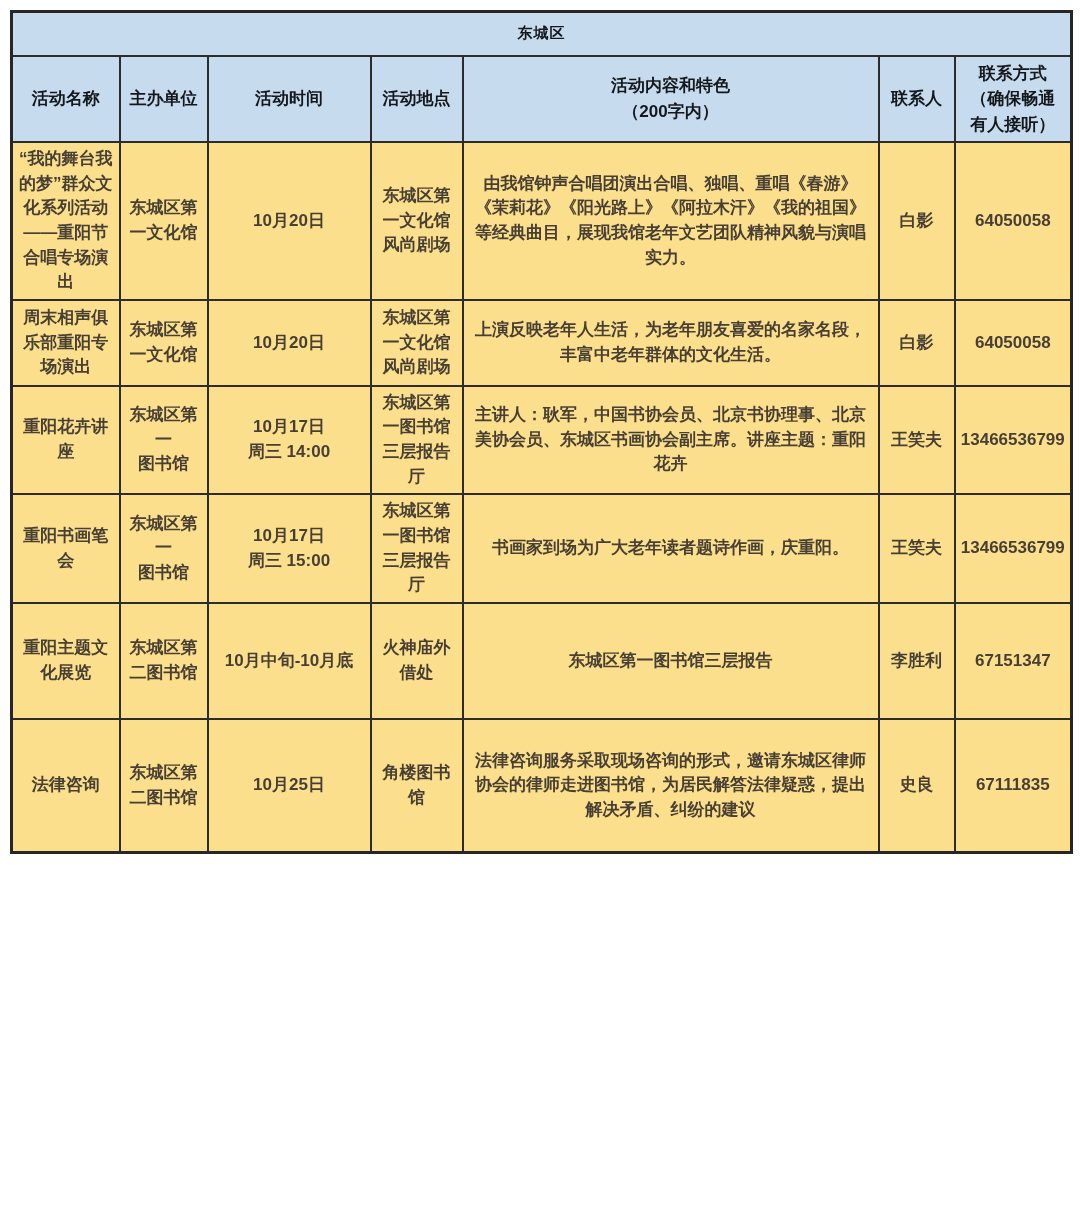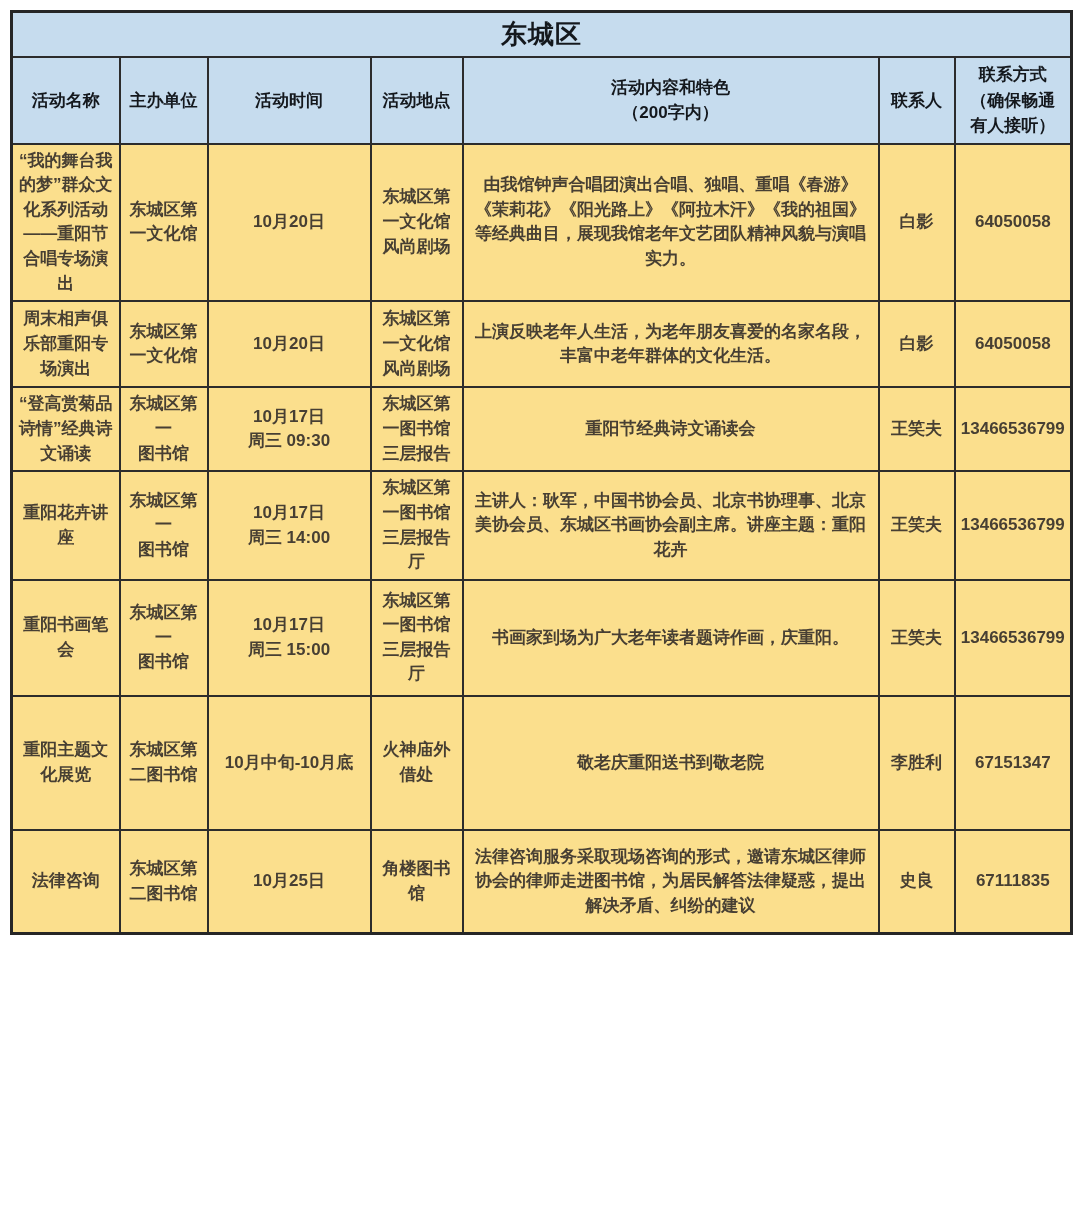--- a/index.html
+++ b/index.html
@@ -29,21 +29,21 @@
     padding: 4px 5px;
     box-sizing: border-box;
     white-space: pre-line;
     overflow: hidden;
   }
   
   tr.region-row td {
     background: #c6dcee;
     color: #14181d;
     font-weight: 700;
-    font-size: 26px;
+    font-size: 15px;
     height: 44px;
     letter-spacing: 1px;
   }
   
   thead tr.header-row th {
     background: #c6dcee;
     color: #14181d;
     font-weight: 700;
     font-size: 17px;
     height: 70px;
@@ -118,31 +118,20 @@
         <tr>
           <td class="c0">周末相声俱乐部重阳专场演出</td>
           <td class="c1">东城区第一文化馆</td>
           <td class="c2">10月20日</td>
           <td class="c3">东城区第一文化馆风尚剧场</td>
           <td class="c4">上演反映老年人生活，为老年朋友喜爱的名家名段，丰富中老年群体的文化生活。</td>
           <td class="c5">白影</td>
           <td class="c6">64050058</td>
         </tr>
         <tr>
-          <td class="c0">“登高赏菊品诗情”经典诗文诵读</td>
-          <td class="c1">东城区第一
-图书馆</td>
-          <td class="c2">10月17日
-周三 09:30</td>
-          <td class="c3">东城区第一图书馆三层报告</td>
-          <td class="c4">重阳节经典诗文诵读会</td>
-          <td class="c5">王笑夫</td>
-          <td class="c6">13466536799</td>
-        </tr>
-        <tr>
           <td class="c0">重阳花卉讲座</td>
           <td class="c1">东城区第一
 图书馆</td>
           <td class="c2">10月17日
 周三 14:00</td>
           <td class="c3">东城区第一图书馆三层报告厅</td>
           <td class="c4">主讲人：耿军，中国书协会员、北京书协理事、北京美协会员、东城区书画协会副主席。讲座主题：重阳花卉</td>
           <td class="c5">王笑夫</td>
           <td class="c6">13466536799</td>
         </tr>
@@ -155,21 +144,21 @@
           <td class="c3">东城区第一图书馆三层报告厅</td>
           <td class="c4">书画家到场为广大老年读者题诗作画，庆重阳。</td>
           <td class="c5">王笑夫</td>
           <td class="c6">13466536799</td>
         </tr>
         <tr>
           <td class="c0">重阳主题文化展览</td>
           <td class="c1">东城区第二图书馆</td>
           <td class="c2">10月中旬-10月底</td>
           <td class="c3">火神庙外借处</td>
-          <td class="c4">敬老庆重阳送书到敬老院</td>
+          <td class="c4">东城区第一图书馆三层报告</td>
           <td class="c5">李胜利</td>
           <td class="c6">67151347</td>
         </tr>
         <tr>
           <td class="c0">法律咨询</td>
           <td class="c1">东城区第二图书馆</td>
           <td class="c2">10月25日</td>
           <td class="c3">角楼图书馆</td>
           <td class="c4">法律咨询服务采取现场咨询的形式，邀请东城区律师协会的律师走进图书馆，为居民解答法律疑惑，提出解决矛盾、纠纷的建议</td>
           <td class="c5">史良</td>

